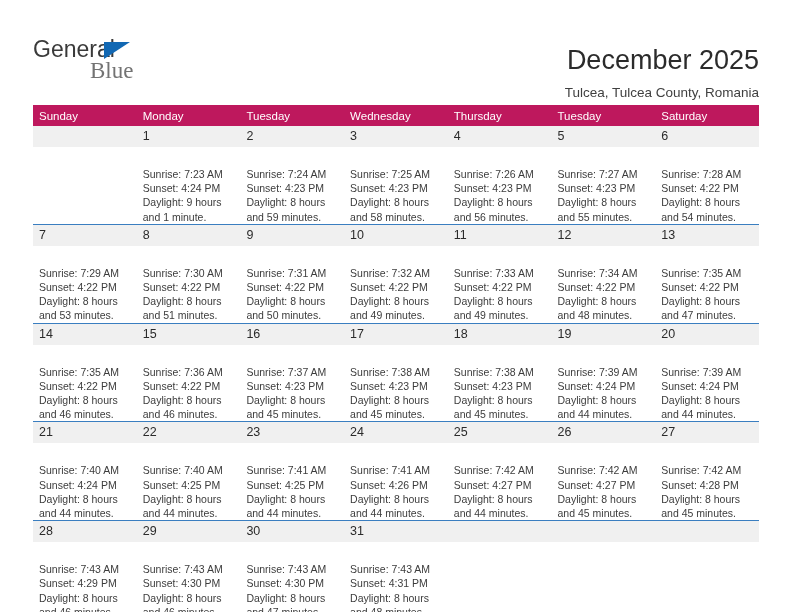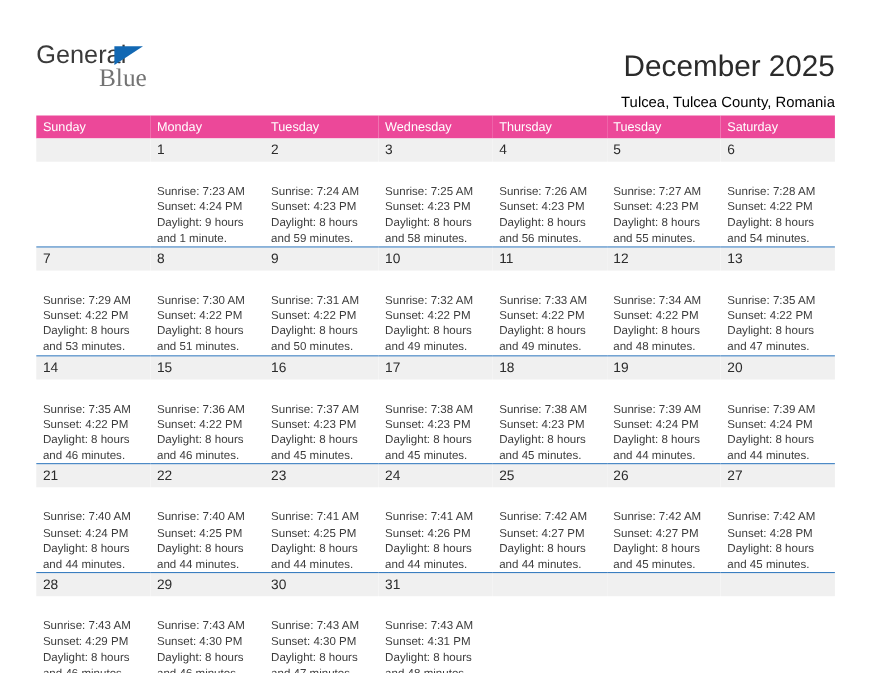--- a/index.html
+++ b/index.html
@@ -72,37 +72,37 @@
     margin-left: 33px;
   }
   .cal-title {
     font-size: 27px;
     color: #2b2b2b;
     line-height: 34px;
     white-space: nowrap;
   }
   .cal-subtitle {
     font-size: 13.5px;
-    color: #000000;
+    color: #404040;
     line-height: 20px;
     margin-top: 6px;
     white-space: nowrap;
   }
 
   
   .calendar {
     position: absolute;
     left: 33px;
     top: 105px;
     width: 726px;
     border-collapse: collapse;
     table-layout: fixed;
   }
   .calendar th {
-    background: #ec4899;
+    background: #be185d;
     color: #ffffff;
     font-size: 11.5px;
     font-weight: normal;
     text-align: left;
     padding: 4px 0 4px 6px;
     height: 13px;
     border: none;
   }
   .calendar td {
     vertical-align: top;

